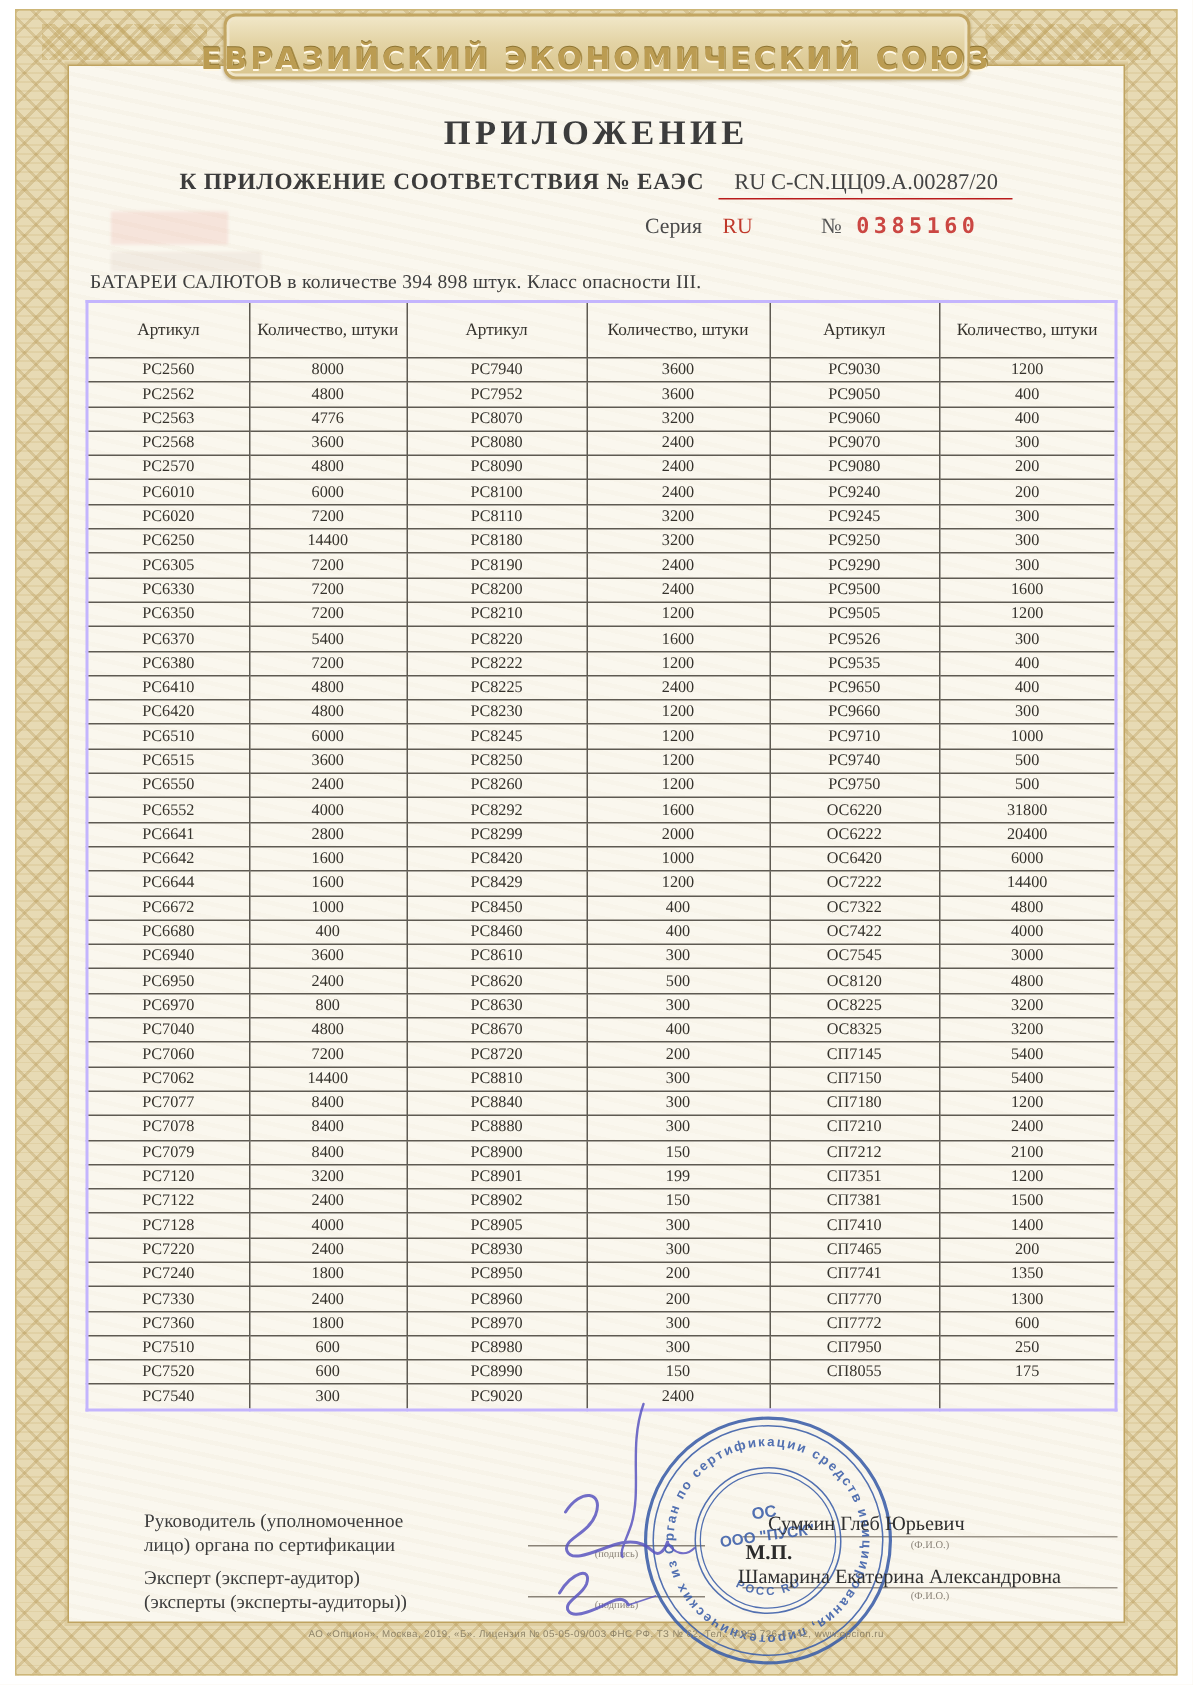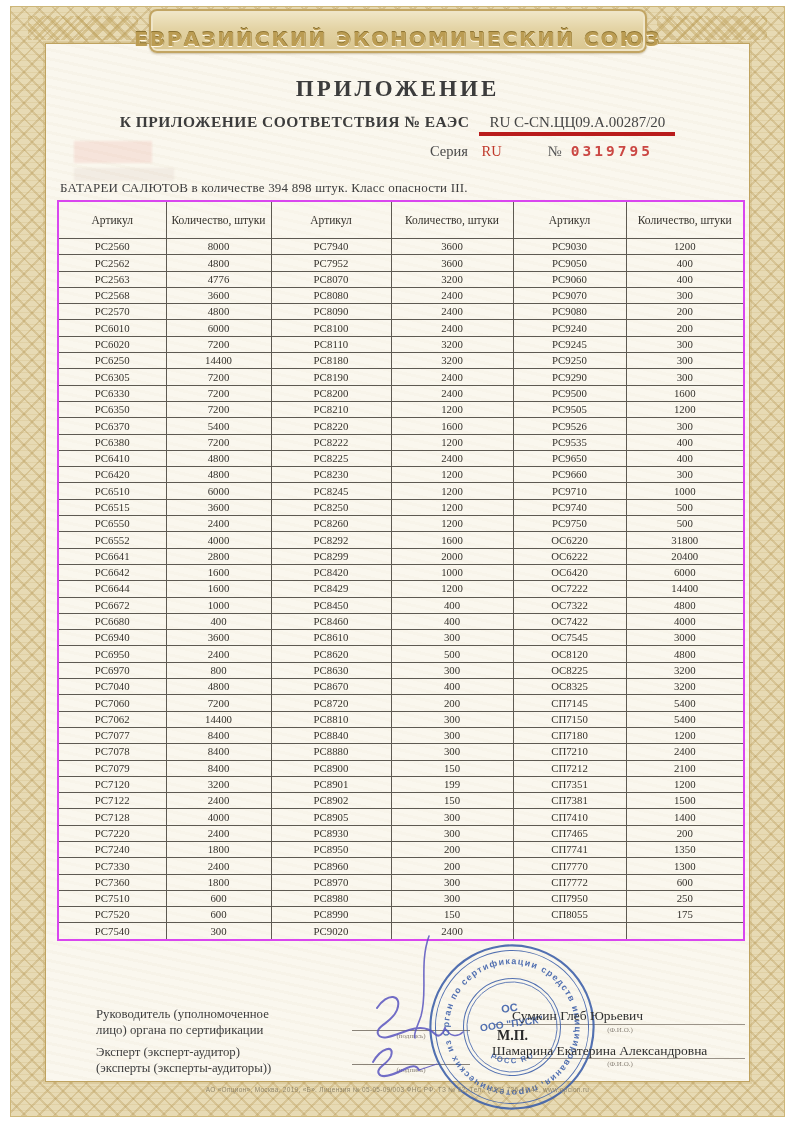--- a/index.html
+++ b/index.html
@@ -50,21 +50,21 @@
   .doc-title{
     position:absolute;top:76px;width:100%;text-align:center;z-index:2;
     font-size:23px;font-weight:bold;letter-spacing:3px;color:#3c3c3c;
   }
   .cert-line{
     position:absolute;top:113px;width:100%;text-align:center;z-index:2;
     font-size:15.5px;white-space:nowrap;
   }
   .cert-prefix{font-weight:bold;letter-spacing:.5px;color:#3c3c3c;}
   .cert-number{
-    display:inline-block;border-bottom:4px solid #b91c1c;padding:0 10px 1px 10px;
+    display:inline-block;border-bottom:1px solid #b91c1c;padding:0 10px 1px 10px;
     margin-left:6px;font-size:15px;color:#444;
   }
   .series-line{
     position:absolute;top:143px;left:430px;width:330px;z-index:2;
     font-size:14.5px;color:#4a4a4a;
   }
   .series-value{color:#c0392b;font-weight:normal;margin-left:10px;}
   .number-sign{margin-left:42px;color:#555;}
   .serial-number{
     color:#cb4743;font-family:"DejaVu Sans Mono", monospace;font-weight:bold;
@@ -86,21 +86,21 @@
   table.qty{
     position:absolute;top:200px;left:57px;z-index:2;
     border-collapse:collapse;table-layout:fixed;width:686px;
     background:rgba(250,247,238,.35);
   }
   table.qty th, table.qty td{
     border:1px solid #5e5a52;text-align:center;vertical-align:middle;
     font-family:"Liberation Serif", serif;color:#35322c;
     overflow:hidden;white-space:nowrap;
   }
-  table.qty{border:2px solid #d946ef;}
+  table.qty{border:2px solid #c4b5fd;}
   table.qty th{font-size:11.5px;font-weight:normal;height:34px;white-space:normal;line-height:1.25;padding:1px 4px;}
   table.qty th.nowrap{white-space:nowrap;}
   table.qty td{font-size:10.8px;height:13.3px;line-height:1;padding:1px 2px;}
   
   .f-label{position:absolute;left:96px;z-index:2;font-size:12.8px;color:#3d3d3d;line-height:1.28;}
   .sig-line{position:absolute;z-index:2;border-top:1px solid #8a8378;width:118px;}
   .sig-caption{position:absolute;z-index:2;font-size:7px;color:#8a8378;width:118px;text-align:center;}
   .fio-line{position:absolute;z-index:2;border-top:1px solid #9a9388;width:250px;}
   .f-name{position:absolute;z-index:6;font-size:13.5px;color:#2f2f2f;white-space:nowrap;}
   .fio-caption{position:absolute;z-index:6;font-size:7px;color:#8a8378;width:250px;text-align:center;}
@@ -130,21 +130,21 @@
 
 <div class="cert-line">
   <span class="cert-prefix">К ПРИЛОЖЕНИЕ СООТВЕТСТВИЯ № ЕАЭС</span>
   <span class="cert-number">RU С-CN.ЦЦ09.А.00287/20</span>
 </div>
 
 <div class="series-line">
   <span>Серия</span>
   <span class="series-value">RU</span>
   <span class="number-sign">№</span>
-  <span class="serial-number">0319795</span>
+  <span class="serial-number">0385160</span>
 </div>
 
 <div class="watermark"></div>
 <div class="watermark2"></div>
 
 <div class="product-line">БАТАРЕИ САЛЮТОВ в количестве 394 898 штук. Класс опасности III.</div>
 
 <table class="qty">
   <colgroup>
     <col style="width:108px">

